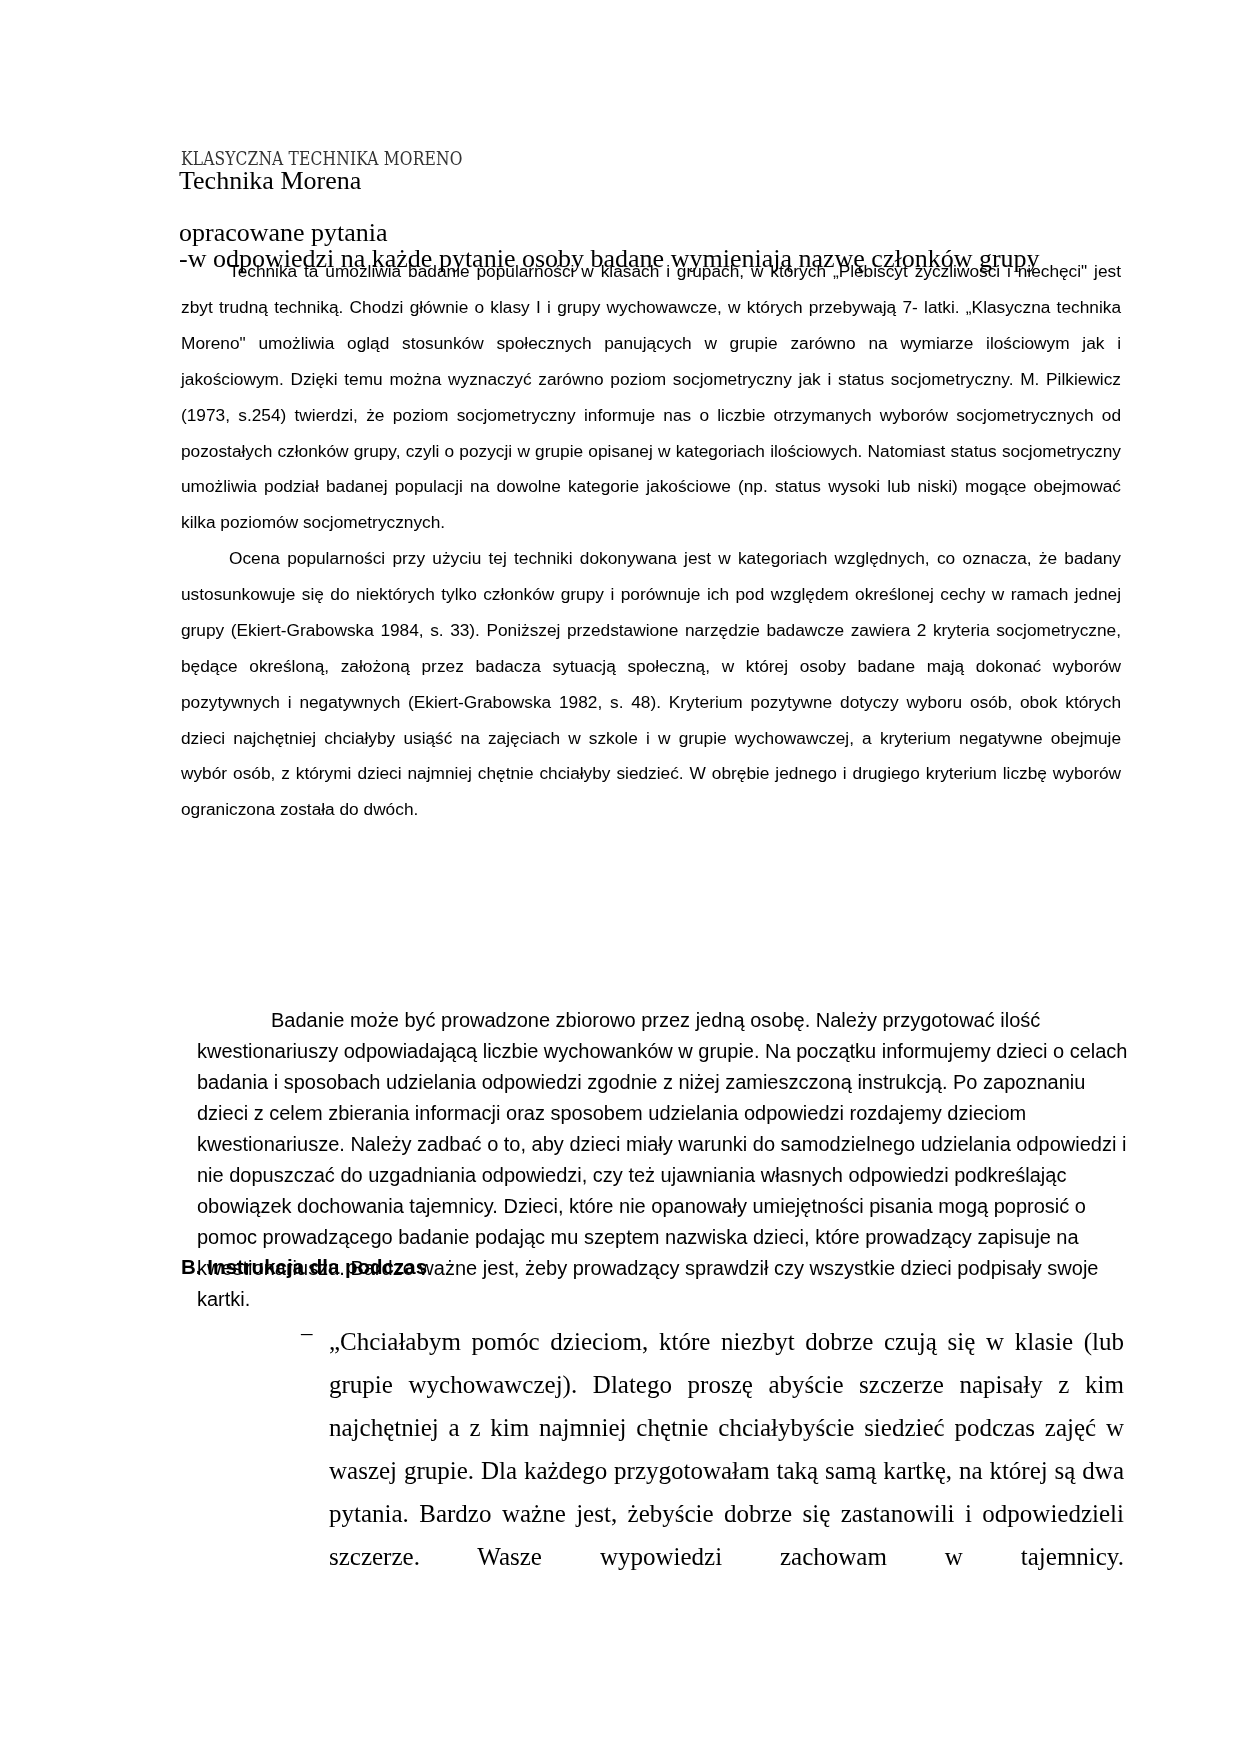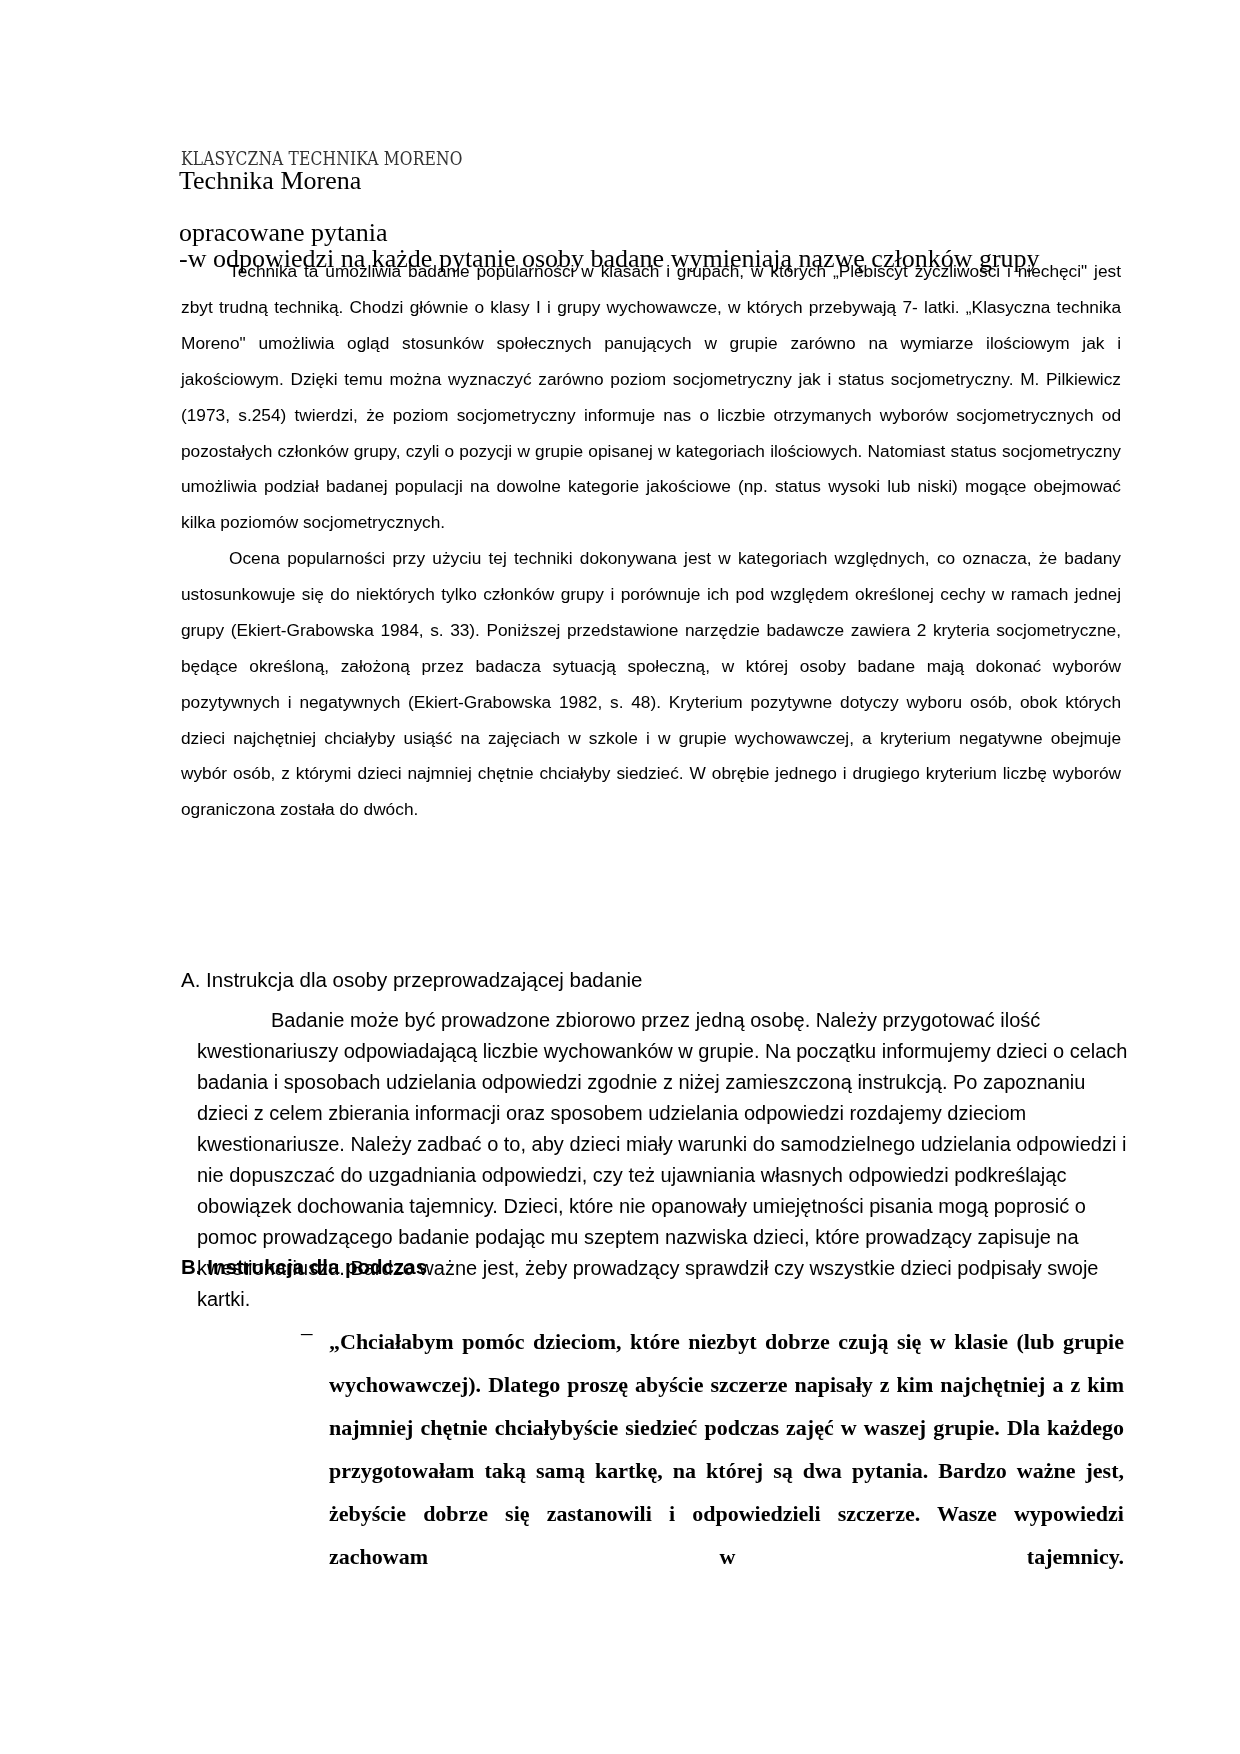--- a/index.html
+++ b/index.html
@@ -16,38 +16,37 @@
     .body-para .indent { display: inline-block; width: 48px; }
 
     .section-heading { left: 148px; font-size: 20.5px; font-weight: normal; }
     .section-heading.bold { font-weight: bold; }
 
     .instr-para { position: absolute; left: 164px; width: 940px; font-size: 20px; line-height: 31px; }
     .instr-para .indent { display: inline-block; width: 74px; }
 
     .child-block { position: absolute; left: 296px; top: 1320px; width: 795px; }
     .dash { position: absolute; left: -28px; top: 0; font-size: 23px; }
-    .child-text { font-size: 22px; line-height: 43px; text-align: justify; text-align-last: justify; font-weight: bold; }
+    .child-text { font-size: 25px; line-height: 43px; text-align: justify; text-align-last: justify; }
   </style>
 </head>
 <body>
 
 <div class="page">
 
   <div class="abs doc-heading">KLASYCZNA TECHNIKA MORENO</div>
 
   <div class="abs intro-line serif" style="top:168px;">Technika Morena</div>
   <div class="abs intro-line serif" style="top:220px;text-align:right;">opracowane pytania</div>
   <div class="abs intro-line serif" style="top:246px;">-w odpowiedzi na każde pytanie osoby badane wymieniają nazwę członków grupy</div>
 
   <div class="body-para sans" style="top:254px;"><span class="indent"></span><span>Technika ta umożliwia badanie popularności w klasach i grupach, w których „Plebiscyt życzliwości i niechęci" jest zbyt trudną techniką. Chodzi głównie o klasy I i grupy wychowawcze, w których przebywają 7- latki. „Klasyczna technika Moreno" umożliwia ogląd stosunków społecznych panujących w grupie zarówno na wymiarze ilościowym jak i jakościowym. Dzięki temu można wyznaczyć zarówno poziom socjometryczny jak i status socjometryczny. M. Pilkiewicz (1973, s.254) twierdzi, że poziom socjometryczny informuje nas o liczbie otrzymanych wyborów socjometrycznych od pozostałych członków grupy, czyli o pozycji w grupie opisanej w kategoriach ilościowych. Natomiast status socjometryczny umożliwia podział badanej populacji na dowolne kategorie jakościowe (np. status wysoki lub niski) mogące obejmować kilka poziomów socjometrycznych.</span></div>
 
   <div class="body-para sans" style="top:541px;"><span class="indent"></span><span>Ocena popularności przy użyciu tej techniki dokonywana jest w kategoriach względnych, co oznacza, że badany ustosunkowuje się do niektórych tylko członków grupy i porównuje ich pod względem określonej cechy w ramach jednej grupy (Ekiert-Grabowska 1984, s. 33). Poniższej przedstawione narzędzie badawcze zawiera 2 kryteria socjometryczne, będące określoną, założoną przez badacza sytuacją społeczną, w której osoby badane mają dokonać wyborów pozytywnych i negatywnych (Ekiert-Grabowska 1982, s. 48). Kryterium pozytywne dotyczy wyboru osób, obok których dzieci najchętniej chciałyby usiąść na zajęciach w szkole i w grupie wychowawczej, a kryterium negatywne obejmuje wybór osób, z którymi dzieci najmniej chętnie chciałyby siedzieć. W obrębie jednego i drugiego kryterium liczbę wyborów ograniczona została do dwóch.</span></div>
 
-  <div class="abs section-heading sans" style="top:968px;">A. Instrukcja dla osoby przeprowadzającej badanie</div>
 
   <div class="instr-para sans" style="top:1005px;"><span class="indent"></span><span>Badanie może być prowadzone zbiorowo przez jedną osobę. Należy przygotować ilość kwestionariuszy odpowiadającą liczbie wychowanków w grupie. Na początku informujemy dzieci o celach badania i sposobach udzielania odpowiedzi zgodnie z niżej zamieszczoną instrukcją. Po zapoznaniu dzieci z celem zbierania informacji oraz sposobem udzielania odpowiedzi rozdajemy dzieciom kwestionariusze. Należy zadbać o to, aby dzieci miały warunki do samodzielnego udzielania odpowiedzi i nie dopuszczać do uzgadniania odpowiedzi, czy też ujawniania własnych odpowiedzi podkreślając obowiązek dochowania tajemnicy. Dzieci, które nie opanowały umiejętności pisania mogą poprosić o pomoc prowadzącego badanie podając mu szeptem nazwiska dzieci, które prowadzący zapisuje na kwestionariuszu. Bardzo ważne jest, żeby prowadzący sprawdził czy wszystkie dzieci podpisały swoje kartki.</span></div>
 
   <div class="abs section-heading sans bold" style="top:1255px;">B. Instrukcja dla podczas</div>
 
   <div class="child-block serif">
     <span class="dash">–</span>
     <div class="child-text">„Chciałabym pomóc dzieciom, które niezbyt dobrze czują się w klasie (lub grupie wychowawczej). Dlatego proszę abyście szczerze napisały z kim najchętniej a z kim najmniej chętnie chciałybyście siedzieć podczas zajęć w waszej grupie. Dla każdego przygotowałam taką samą kartkę, na której są dwa pytania. Bardzo ważne jest, żebyście dobrze się zastanowili i odpowiedzieli szczerze. Wasze wypowiedzi zachowam w tajemnicy.</div>
   </div>
 

